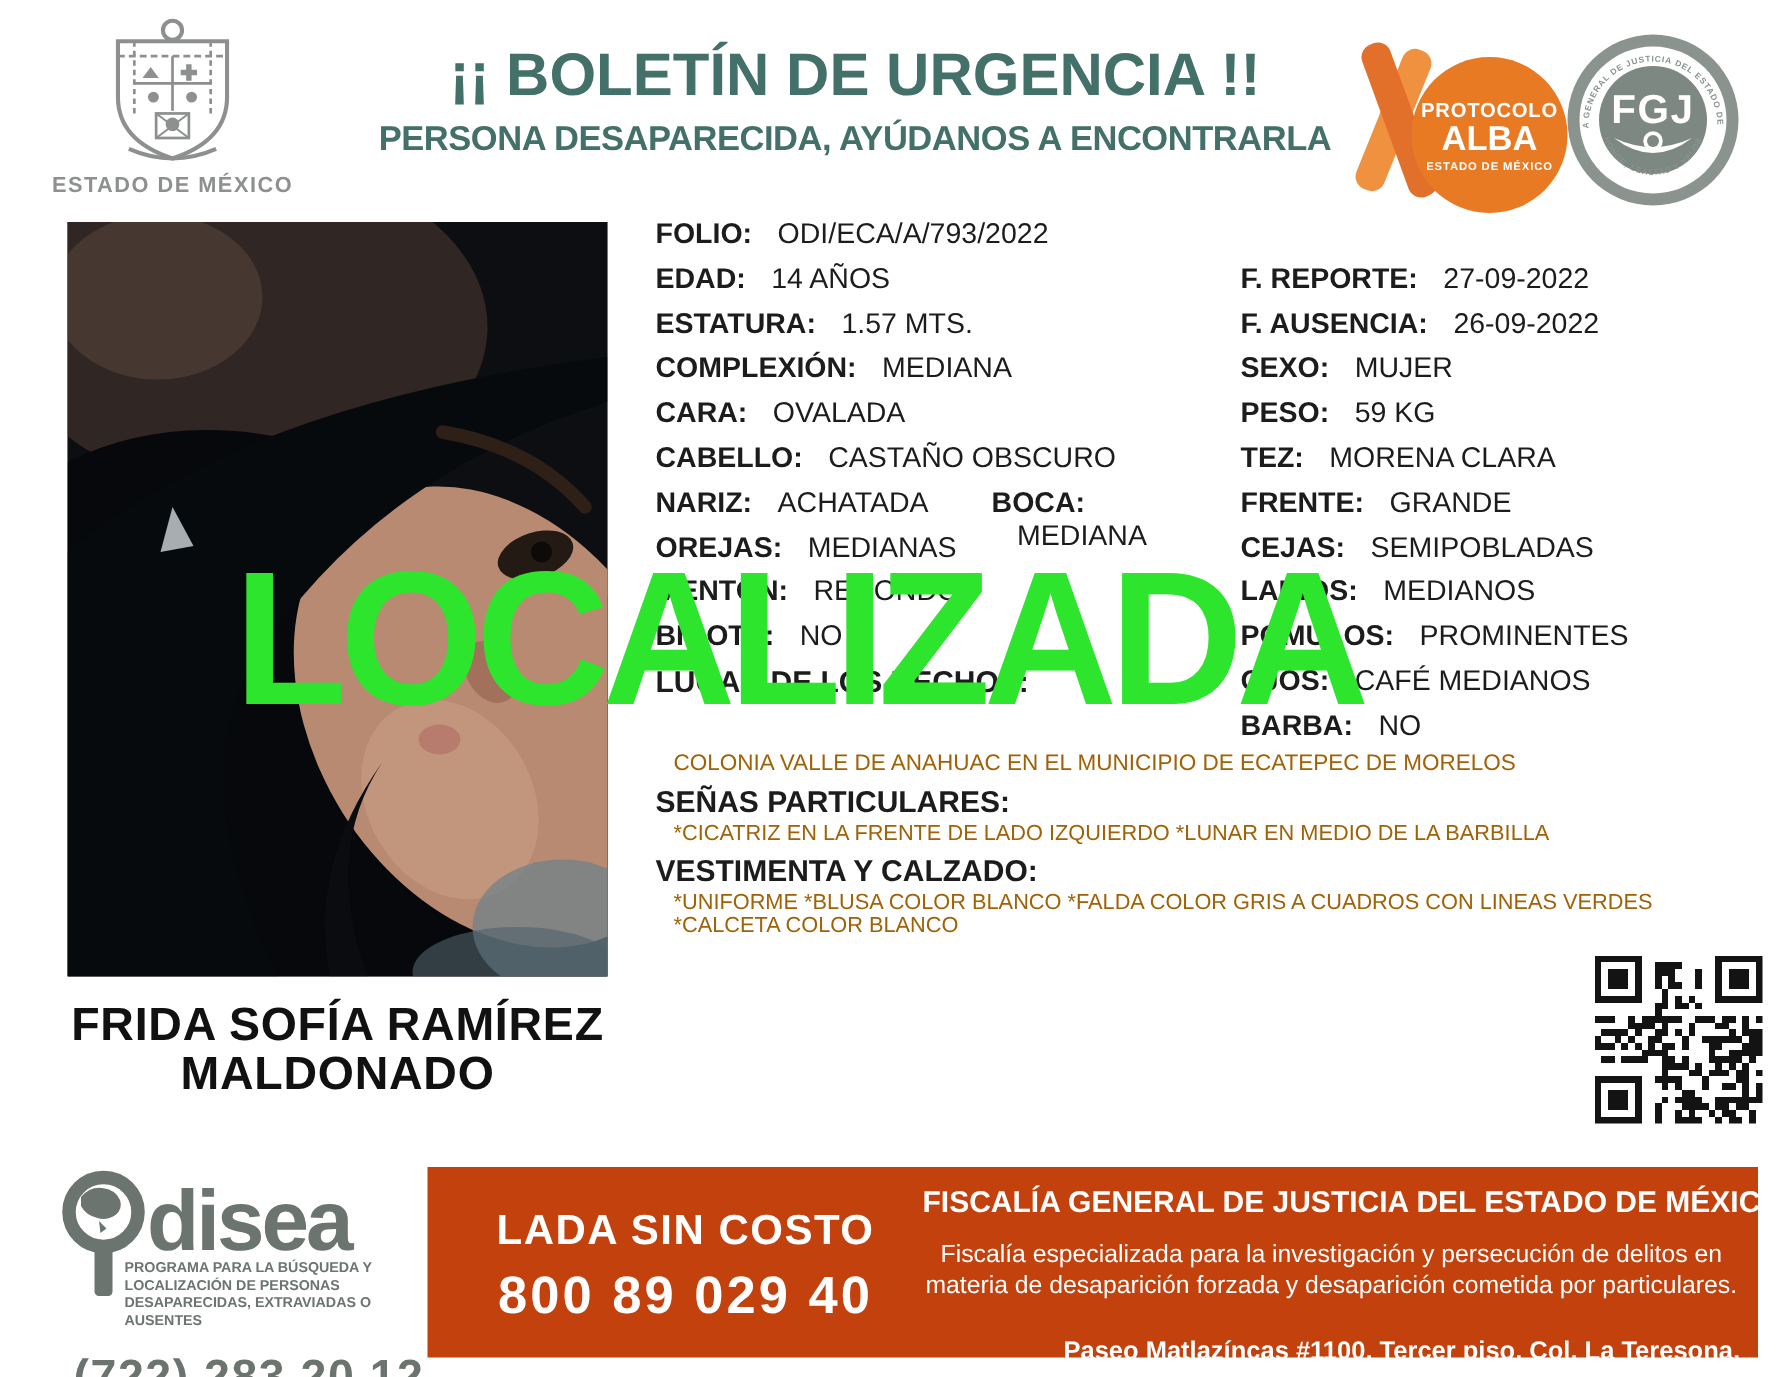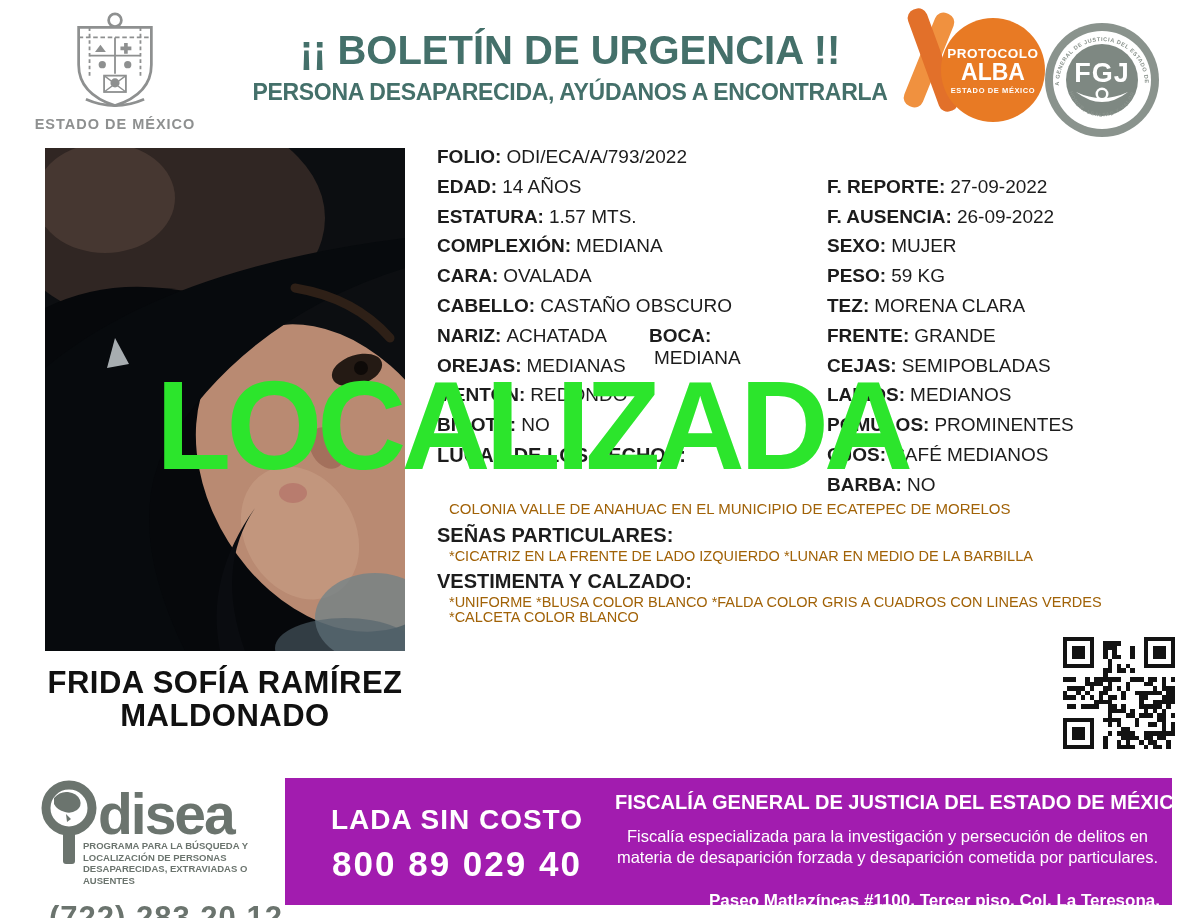--- a/index.html
+++ b/index.html
@@ -9,21 +9,21 @@
 
   
   .state-logo { position:absolute; left:30px; top:12px; width:170px; text-align:center; }
   .state-logo svg { display:block; margin:0 auto; }
   .state-caption { margin-top:4px; font-size:14.5px; font-weight:bold; color:#8e9090; letter-spacing:1px; }
 
   .title-block { position:absolute; left:225px; top:28px; width:690px; text-align:center; color:#44706a; }
   .main-title { font-size:40px; font-weight:700; letter-spacing:0px; white-space:nowrap; }
   .sub-title  { font-size:23px; font-weight:800; margin-top:6px; white-space:nowrap; letter-spacing:-0.3px; }
 
-  .alba { position:absolute; left:893px; top:4px; width:152px; height:125px;text-decoration:underline; }
+  .alba { position:absolute; left:893px; top:24px; width:152px; height:125px;text-decoration:underline; }
   .alba-ribbon { position:absolute; left:0; top:0; }
   .alba-circle { position:absolute; right:0; top:14px; width:104px; height:104px; border-radius:50%;
                  background:#e87a24; color:#fff; display:flex; flex-direction:column;
                  align-items:center; justify-content:center; text-align:center; }
   .alba-l1 { font-size:13.5px; font-weight:800; letter-spacing:0.5px; }
   .alba-l2 { font-size:23px; font-weight:800; line-height:23px; }
   .alba-l3 { font-size:7.5px; font-weight:700; letter-spacing:0.6px; margin-top:2px; }
 
   .fgj { position:absolute; left:1042px; top:20px; width:120px; height:120px; }
 
@@ -33,38 +33,38 @@
   
   .person-name { position:absolute; left:25px; top:666px; width:400px; text-align:center;
                  font-size:31px; font-weight:800; color:#111; line-height:33px; letter-spacing:0.5px; }
 
   
   .col { position:absolute; font-size:19px; color:#1c1c1c; }
   .col-left  { left:437px; top:146px; width:390px; }
   .col-right { left:827px; top:175.8px; width:361px; }
   .frow { height:29.8px; display:flex; white-space:nowrap; }
   .flabel { font-weight:800; }
-  .fvalue { margin-left:5px; font-weight:400; }
+  .fvalue { margin-left:17px; font-weight:400; }
   .inline-pair { margin-left:42px; display:flex;flex-direction:column; }
 
   .section-title { position:absolute; left:437px; font-size:20px; font-weight:800; color:#1c1c1c; white-space:nowrap; }
   .section-body  { position:absolute; left:449px; font-size:14.5px; color:#a16207; white-space:nowrap; font-weight:400; }
 
   
   .status-overlay { position:absolute; left:156px; top:352px; width:920px; z-index:50;
                     font-size:127px; font-weight:800; color:#2ce52c; letter-spacing:-5px;
                     white-space:nowrap; transform:scaleX(0.97); transform-origin:left center;
                     pointer-events:none; }
 
   
   .qr { position:absolute; left:1063px; top:637px; width:112px; height:112px; background:#fff; }
   .qr svg { width:100%; height:100%; }
 
   
-  .footer-gray { position:absolute; left:285px; top:778px; width:887px; height:127px; background:#a21caf; }
+  .footer-gray { position:absolute; left:285px; top:778px; width:887px; height:127px; background:#c2410c; }
   .lada-block { position:absolute; left:22px; top:26px; width:300px; text-align:center; color:#fff; }
   .lada-label  { font-size:28px; font-weight:800; letter-spacing:1px; white-space:nowrap; }
   .lada-number { font-size:35px; font-weight:800; letter-spacing:2px; margin-top:8px; white-space:nowrap; }
   .fiscalia-block { position:absolute; left:330px; top:13px; width:545px; color:#fff; }
   .fiscalia-title { font-size:20px; font-weight:800; text-align:center; white-space:nowrap; }
   .fiscalia-desc  { font-size:16.5px; font-weight:400; text-align:center; margin-top:12px; line-height:21px; }
   .fiscalia-addr  { font-size:17px; font-weight:800; text-align:right; margin-top:22px; line-height:21px; }
 
   .odisea-block { position:absolute; left:36px; top:780px; width:250px; color:#6b746e; }
   .odisea-row { display:flex; align-items:flex-start; }

